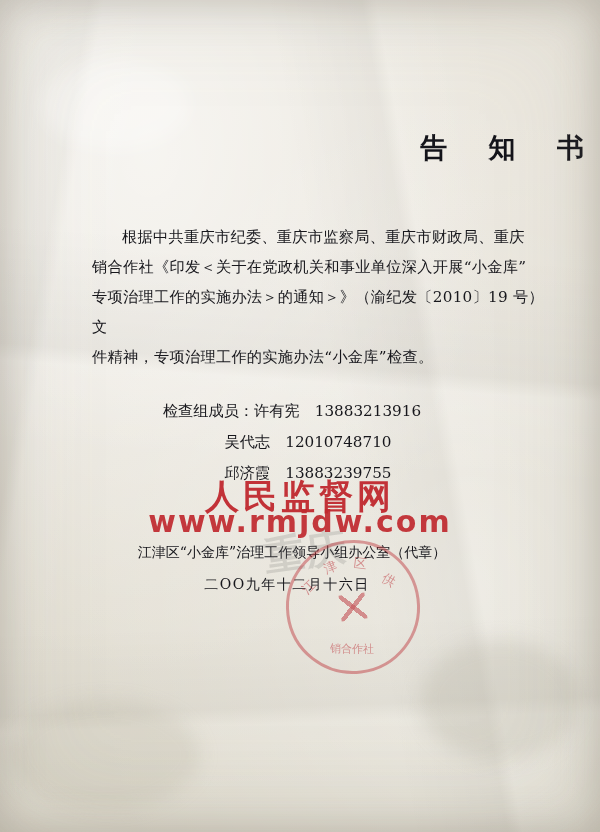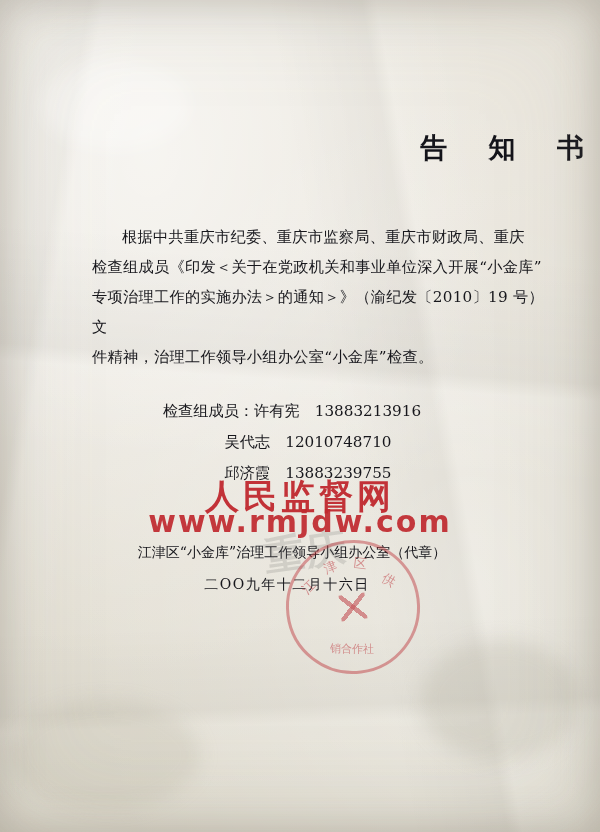--- a/index.html
+++ b/index.html
@@ -222,23 +222,23 @@
   <div class="crease h1"></div>
 
   <div class="blotch" style="left:40px; top:60px; width:150px; height:90px; background:rgba(255,255,255,0.30);"></div>
   <div class="blotch" style="left:420px; top:640px; width:160px; height:120px; background:rgba(170,162,146,0.22);"></div>
   <div class="blotch" style="left:10px; top:700px; width:190px; height:110px; background:rgba(175,168,152,0.20);"></div>
 
   <div class="doc-title">告 知 书</div>
 
   <div class="body-block">
     <p class="indent">根据中共重庆市纪委、重庆市监察局、重庆市财政局、重庆</p>
-    <p>检查组成员《印发＜关于在党政机关和事业单位深入开展“小金库”</p>
+    <p>销合作社《印发＜关于在党政机关和事业单位深入开展“小金库”</p>
     <p>专项治理工作的实施办法＞的通知＞》（渝纪发〔2010〕19 号）文</p>
-    <p>件精神，治理工作领导小组办公室“小金库”检查。</p>
+    <p>件精神，专项治理工作的实施办法“小金库”检查。</p>
   </div>
 
   <div class="members">
     <span class="row first"><span>检查组成员：</span><span>许有宪</span>　<span>13883213916</span></span>
     <span class="row r2"><span>吴代志</span>　<span>12010748710</span></span>
     <span class="row r3"><span>邱济霞</span>　<span>13883239755</span></span>
   </div>
 
   <div class="signature">
     <div>江津区“小金库”治理工作领导小组办公室（代章）</div>

